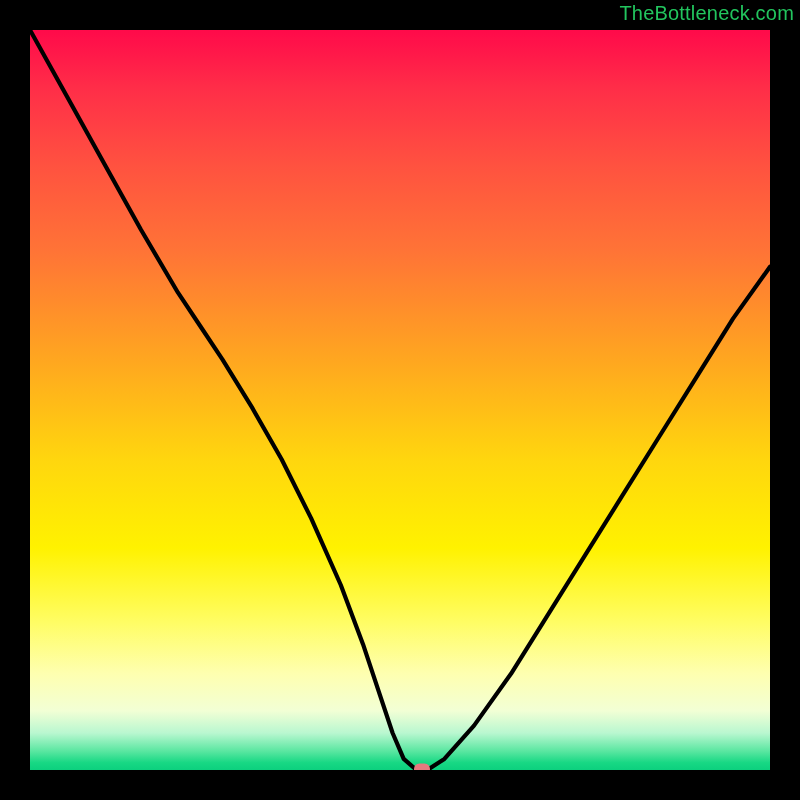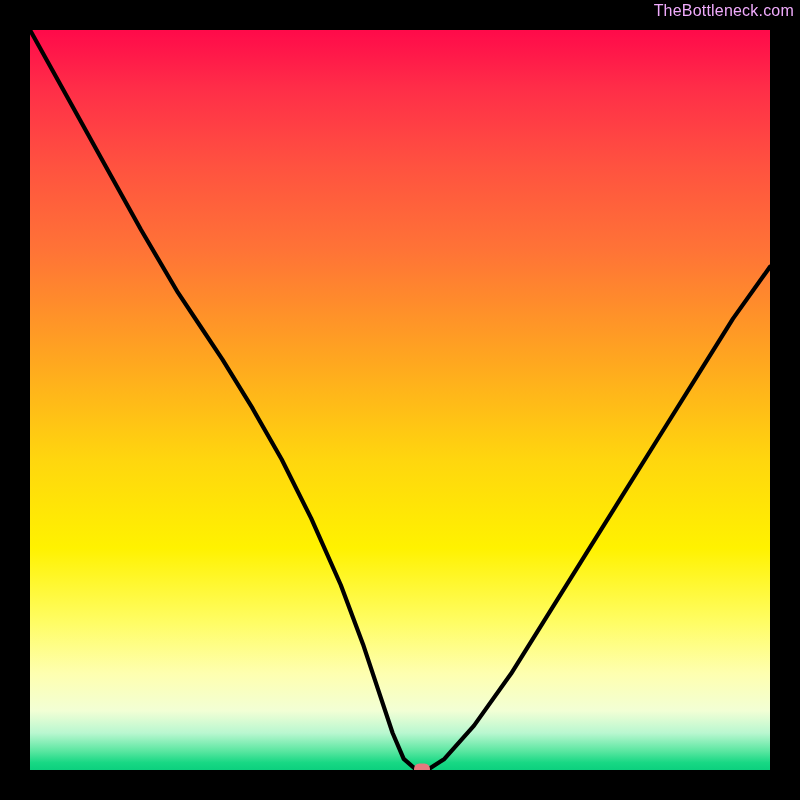--- a/index.html
+++ b/index.html
@@ -14,22 +14,22 @@
   .frame {
     position: relative;
     width: 800px;
     height: 800px;
     background: #000;
   }
   .watermark {
     position: absolute;
     top: 2px;
     right: 6px;
-    color: #f0abfc;
-    font-size: 16px;
+    color: #22c55e;
+    font-size: 20px;
     font-weight: 500;
     letter-spacing: 0.2px;
     z-index: 20;
   }
   .plot-area {
     position: absolute;
     left: 30px;
     top: 30px;
     width: 740px;
     height: 740px;

